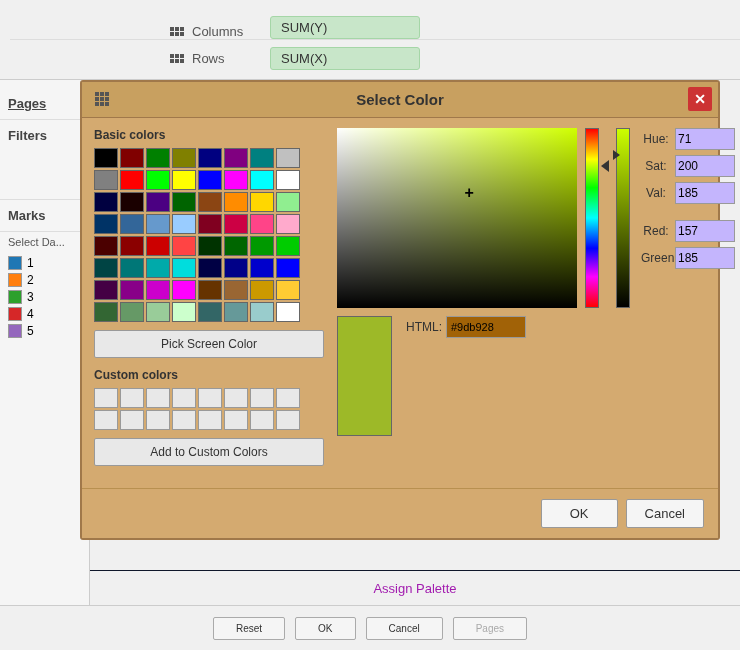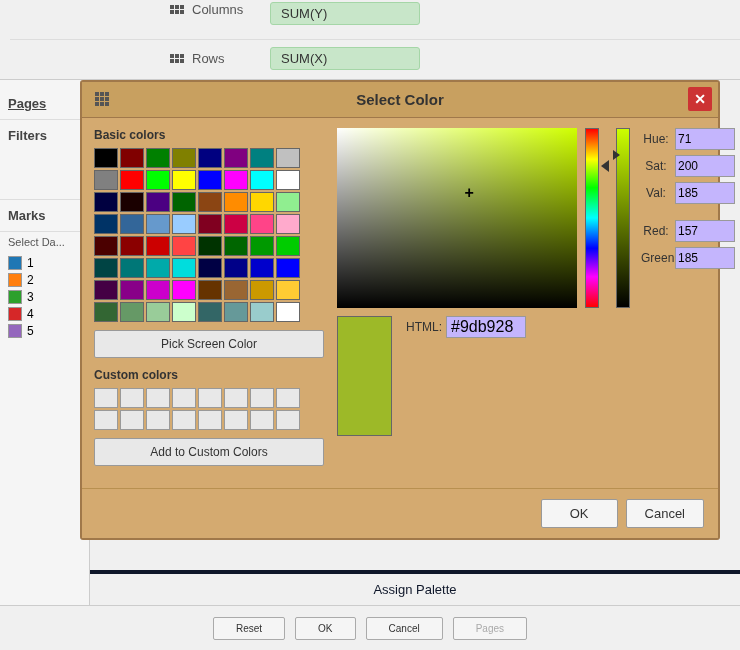--- a/index.html
+++ b/index.html
@@ -30,21 +30,21 @@
       background: #f0f0f0;
       border-bottom: 1px solid #ccc;
       display: flex;
       flex-direction: column;
       justify-content: center;
       padding-left: 10px;
     }
 
     .top-row {
       display: flex;
-      align-items: flex-start;
+      align-items: flex-end;
       height: 38px;
       border-bottom: 1px solid #ddd;
       padding-left: 160px;
     }
 
     .top-row2 {
       display: flex;
       align-items: center;
       height: 38px;
       padding-left: 160px;
@@ -146,26 +146,26 @@
       color: #aaa;
     }
 
     .assign-palette {
       position: absolute;
       bottom: 45px;
       left: 90px;
       right: 0;
       height: 35px;
       background: #f0f0f0;
-      border-top: 4px solid #0f172a;
+      border-top: 1px solid #0f172a;
       display: flex;
       align-items: center;
       justify-content: center;
       font-size: 13px;
-      color: #0f172a;
+      color: #a21caf;
     }
 
     
     .dialog-overlay {
       position: absolute;
       top: 80px;
       left: 80px;
       width: 640px;
       height: 460px;
       background: #c8a060;
@@ -451,23 +451,23 @@
       font-size: 12px;
       color: #333;
       width: 40px;
       text-align: right;
     }
 
     .html-input {
       width: 80px;
       height: 22px;
       border: 1px solid #999;
-      font-size: 16px;
+      font-size: 11px;
       padding: 0 4px;
-      background: #c4b5fd;
+      background: #a16207;
     }
 
     
     .dialog-footer {
       height: 50px;
       background: #d4aa70;
       display: flex;
       align-items: center;
       justify-content: flex-end;
       padding: 0 14px;

